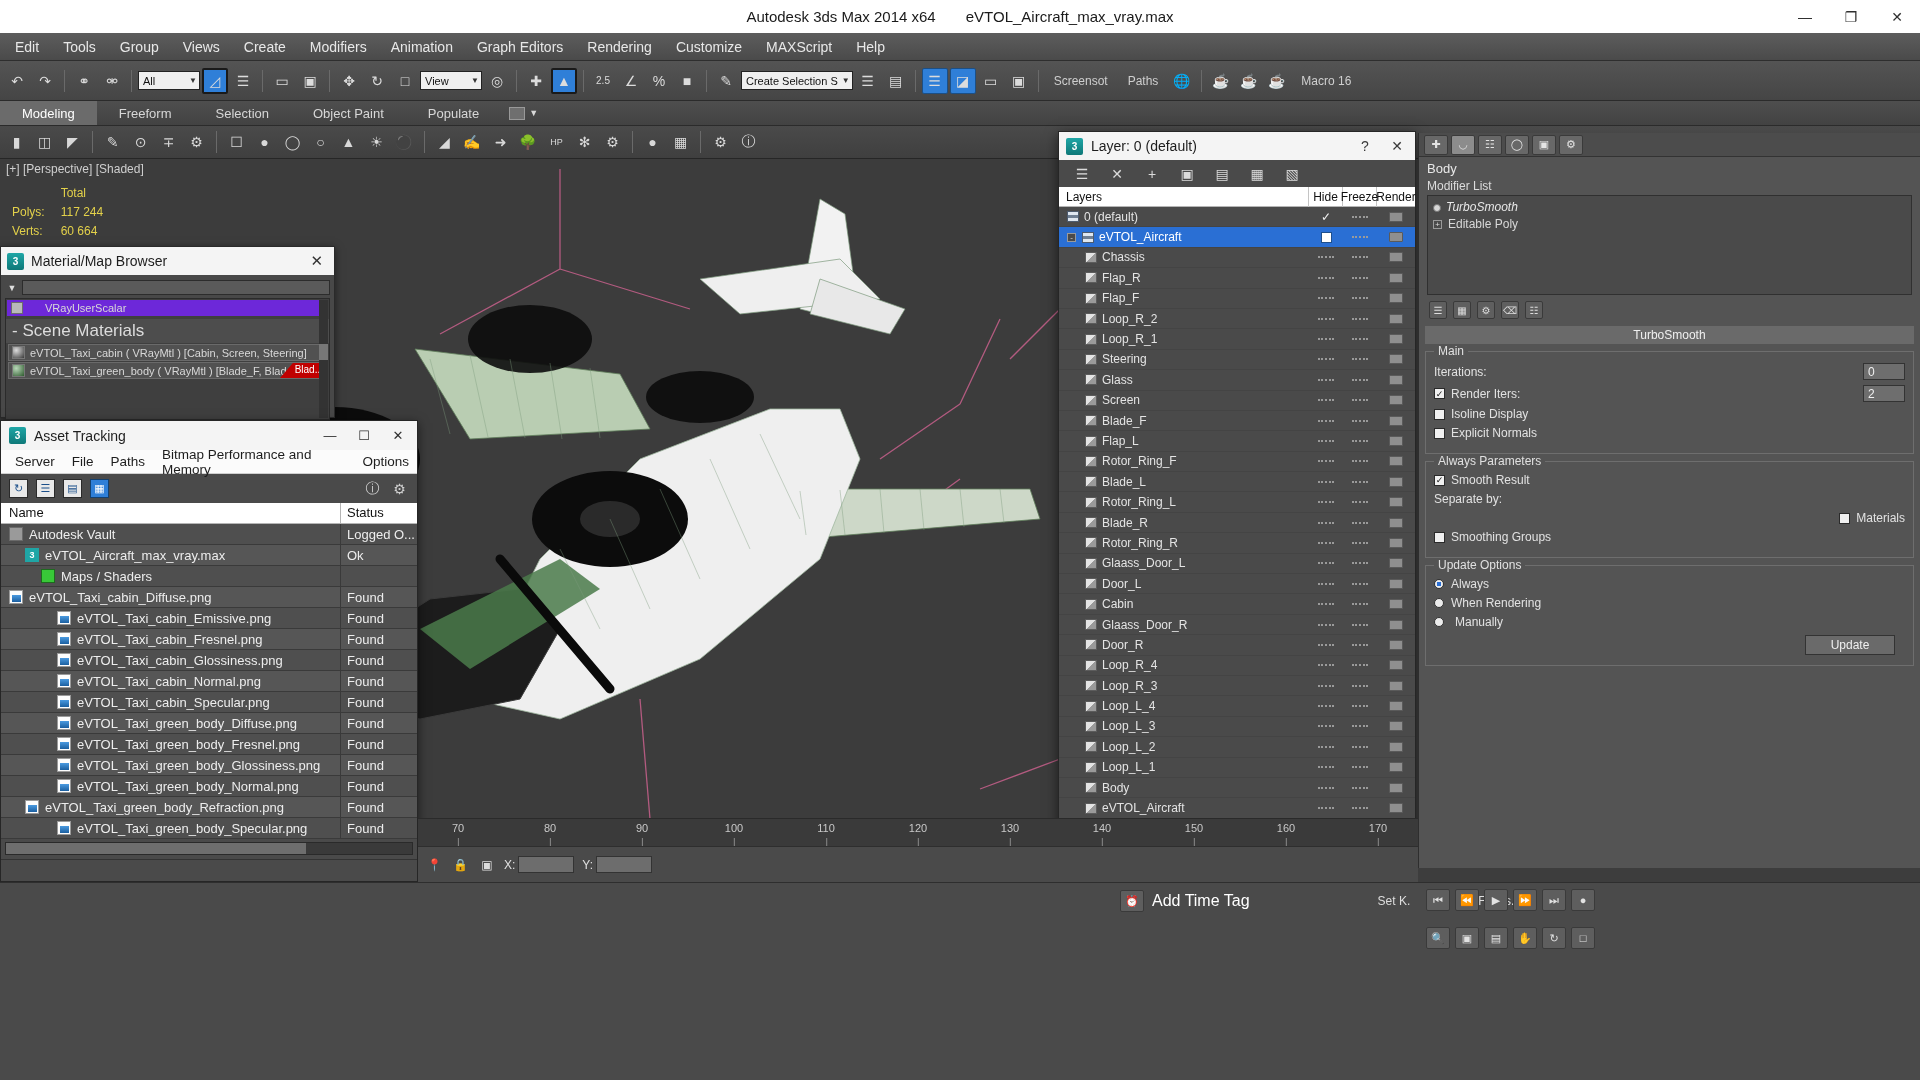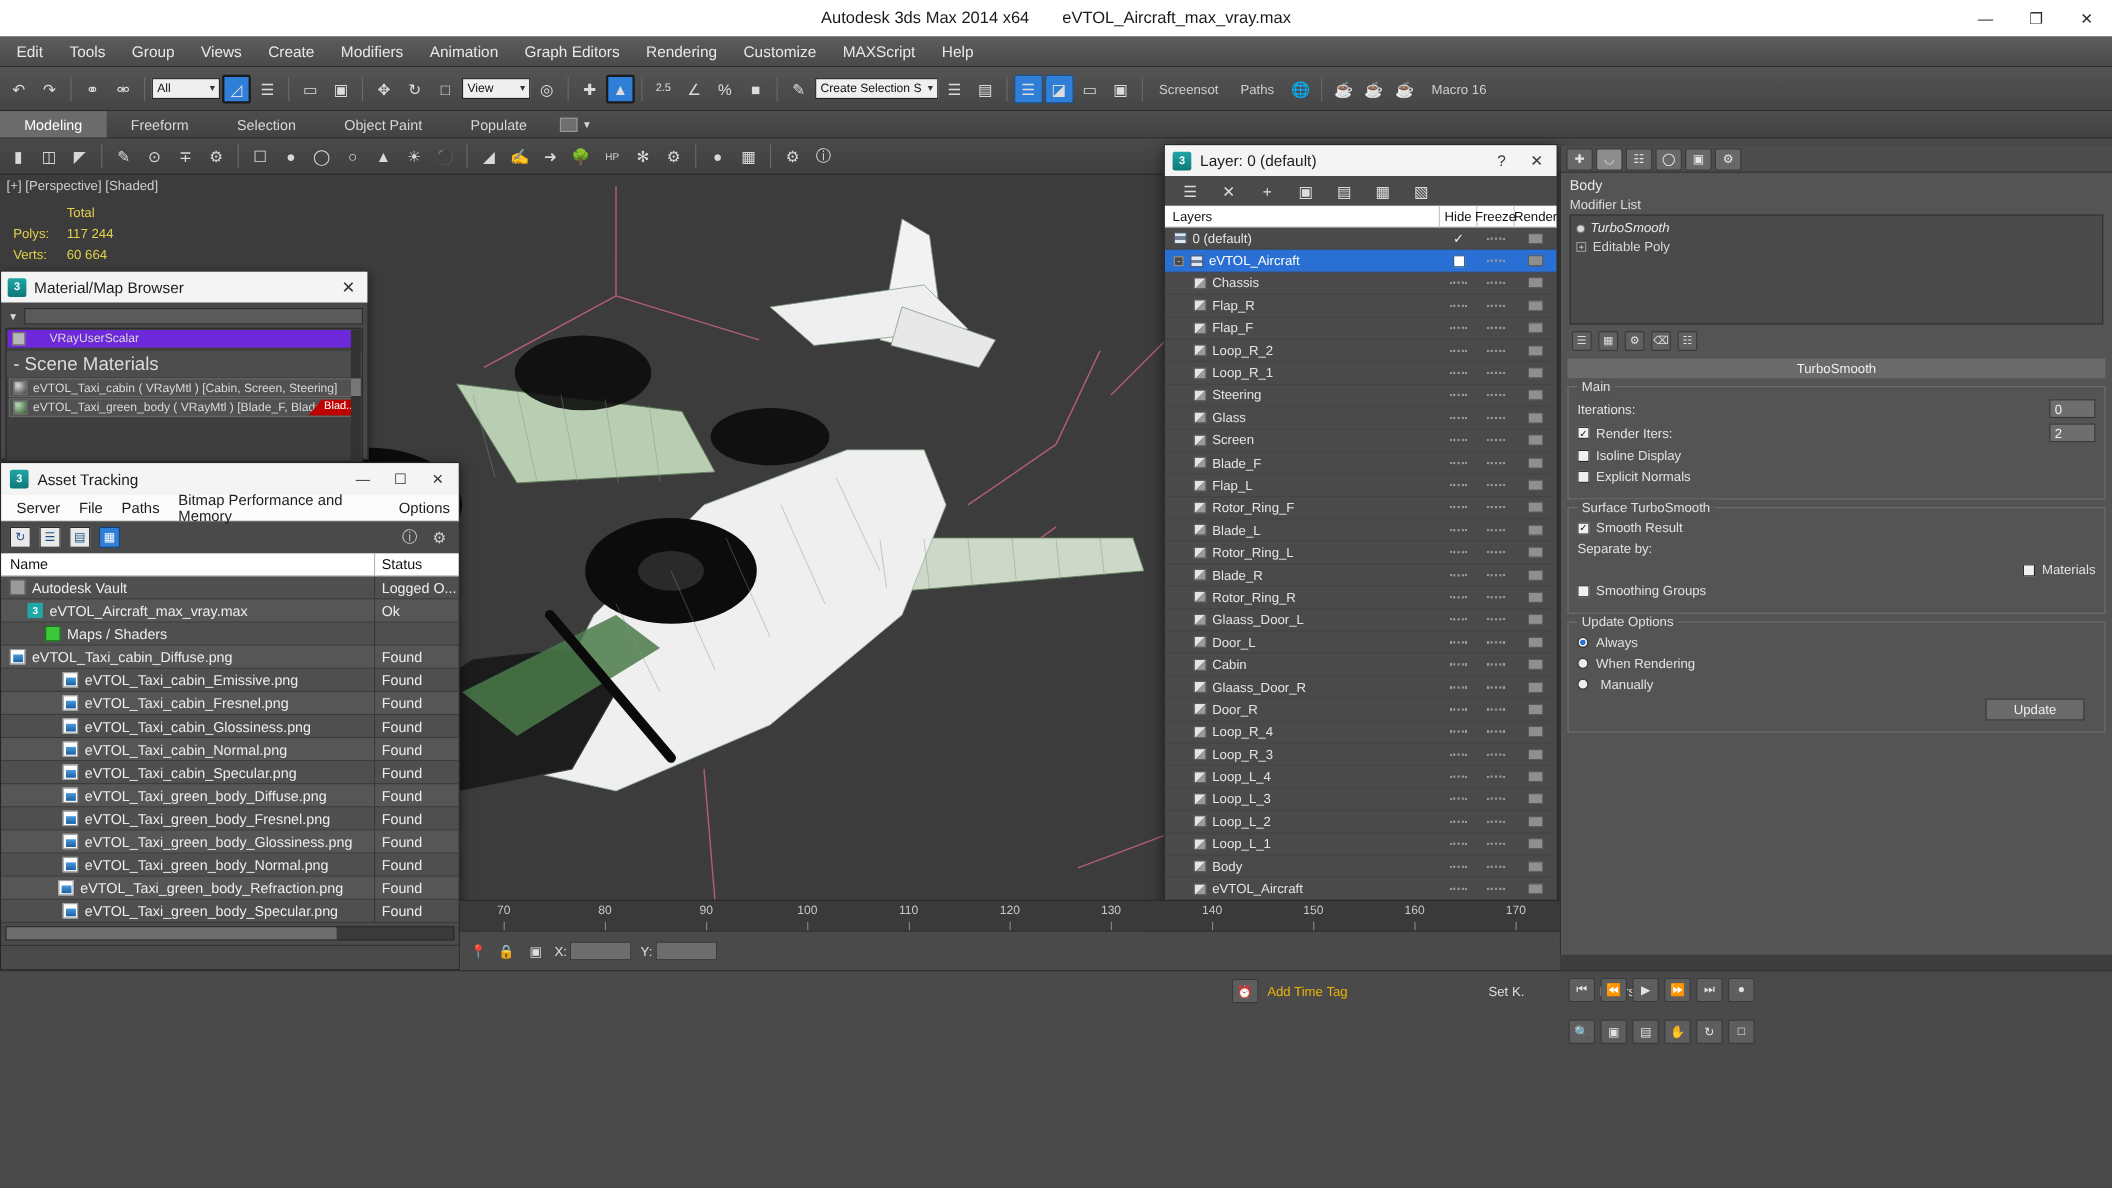--- a/index.html
+++ b/index.html
@@ -618,21 +618,21 @@
           <div class="s">Found</div>
         </div>
         <div class="at-row">
           <div class="n" style="padding-left: 56px;">
             <span class="ic ic-png"></span>
             <span>eVTOL_Taxi_green_body_Normal.png</span>
           </div>
           <div class="s">Found</div>
         </div>
         <div class="at-row">
-          <div class="n" style="padding-left: 24px; justify-content: center;">
+          <div class="n" style="padding-left: 24px;">
             <span class="ic ic-png"></span>
             <span>eVTOL_Taxi_green_body_Refraction.png</span>
           </div>
           <div class="s">Found</div>
         </div>
         <div class="at-row">
           <div class="n" style="padding-left: 56px;">
             <span class="ic ic-png"></span>
             <span>eVTOL_Taxi_green_body_Specular.png</span>
           </div>
@@ -1177,21 +1177,21 @@
         </span>
       </div>
       <div class="frow">
         <span style="display:flex;align-items:center;gap:6px">
           <span class="cb"></span>
           <span class="lbl">Explicit Normals</span>
         </span>
       </div>
     </div>
     <div class="group">
-      <span class="gl">Surface TurboSmooth</span>
+      <span class="gl">Always Parameters</span>
       <div class="frow">
         <span style="display:flex;align-items:center;gap:6px">
           <span class="cb">✓</span>
           <span class="lbl">Smooth Result</span>
         </span>
       </div>
       <div class="frow">
         <span class="lbl">Separate by:</span>
       </div>
       <div class="frow" style="justify-content:flex-end">
@@ -1257,21 +1257,21 @@
     </div>
     <div class="sb-field">
       <span>Y:</span>
       <span class="sb-input"></span>
     </div>
   </div>
 
   <div class="botbar">
     <div class="addtag">
       <div class="bc-ico">⏰</div>
-      <span style="font-size:12px;color:#eab308">Add Time Tag</span>
+      <span style="font-size:16px;color:#ffffff">Add Time Tag</span>
       <span style="font-size:12px;color:#dedede;margin-left:120px">Set K.</span>
       <span style="font-size:12px;color:#dedede;margin-left:60px">Filters...</span>
     </div>
     <div style="position:absolute;left:1420px;top:0;display:flex;gap:5px;padding:6px">
       <div class="bc-ico">⏮</div>
       <div class="bc-ico">⏪</div>
       <div class="bc-ico">▶</div>
       <div class="bc-ico">⏩</div>
       <div class="bc-ico">⏭</div>
       <div class="bc-ico">●</div>

